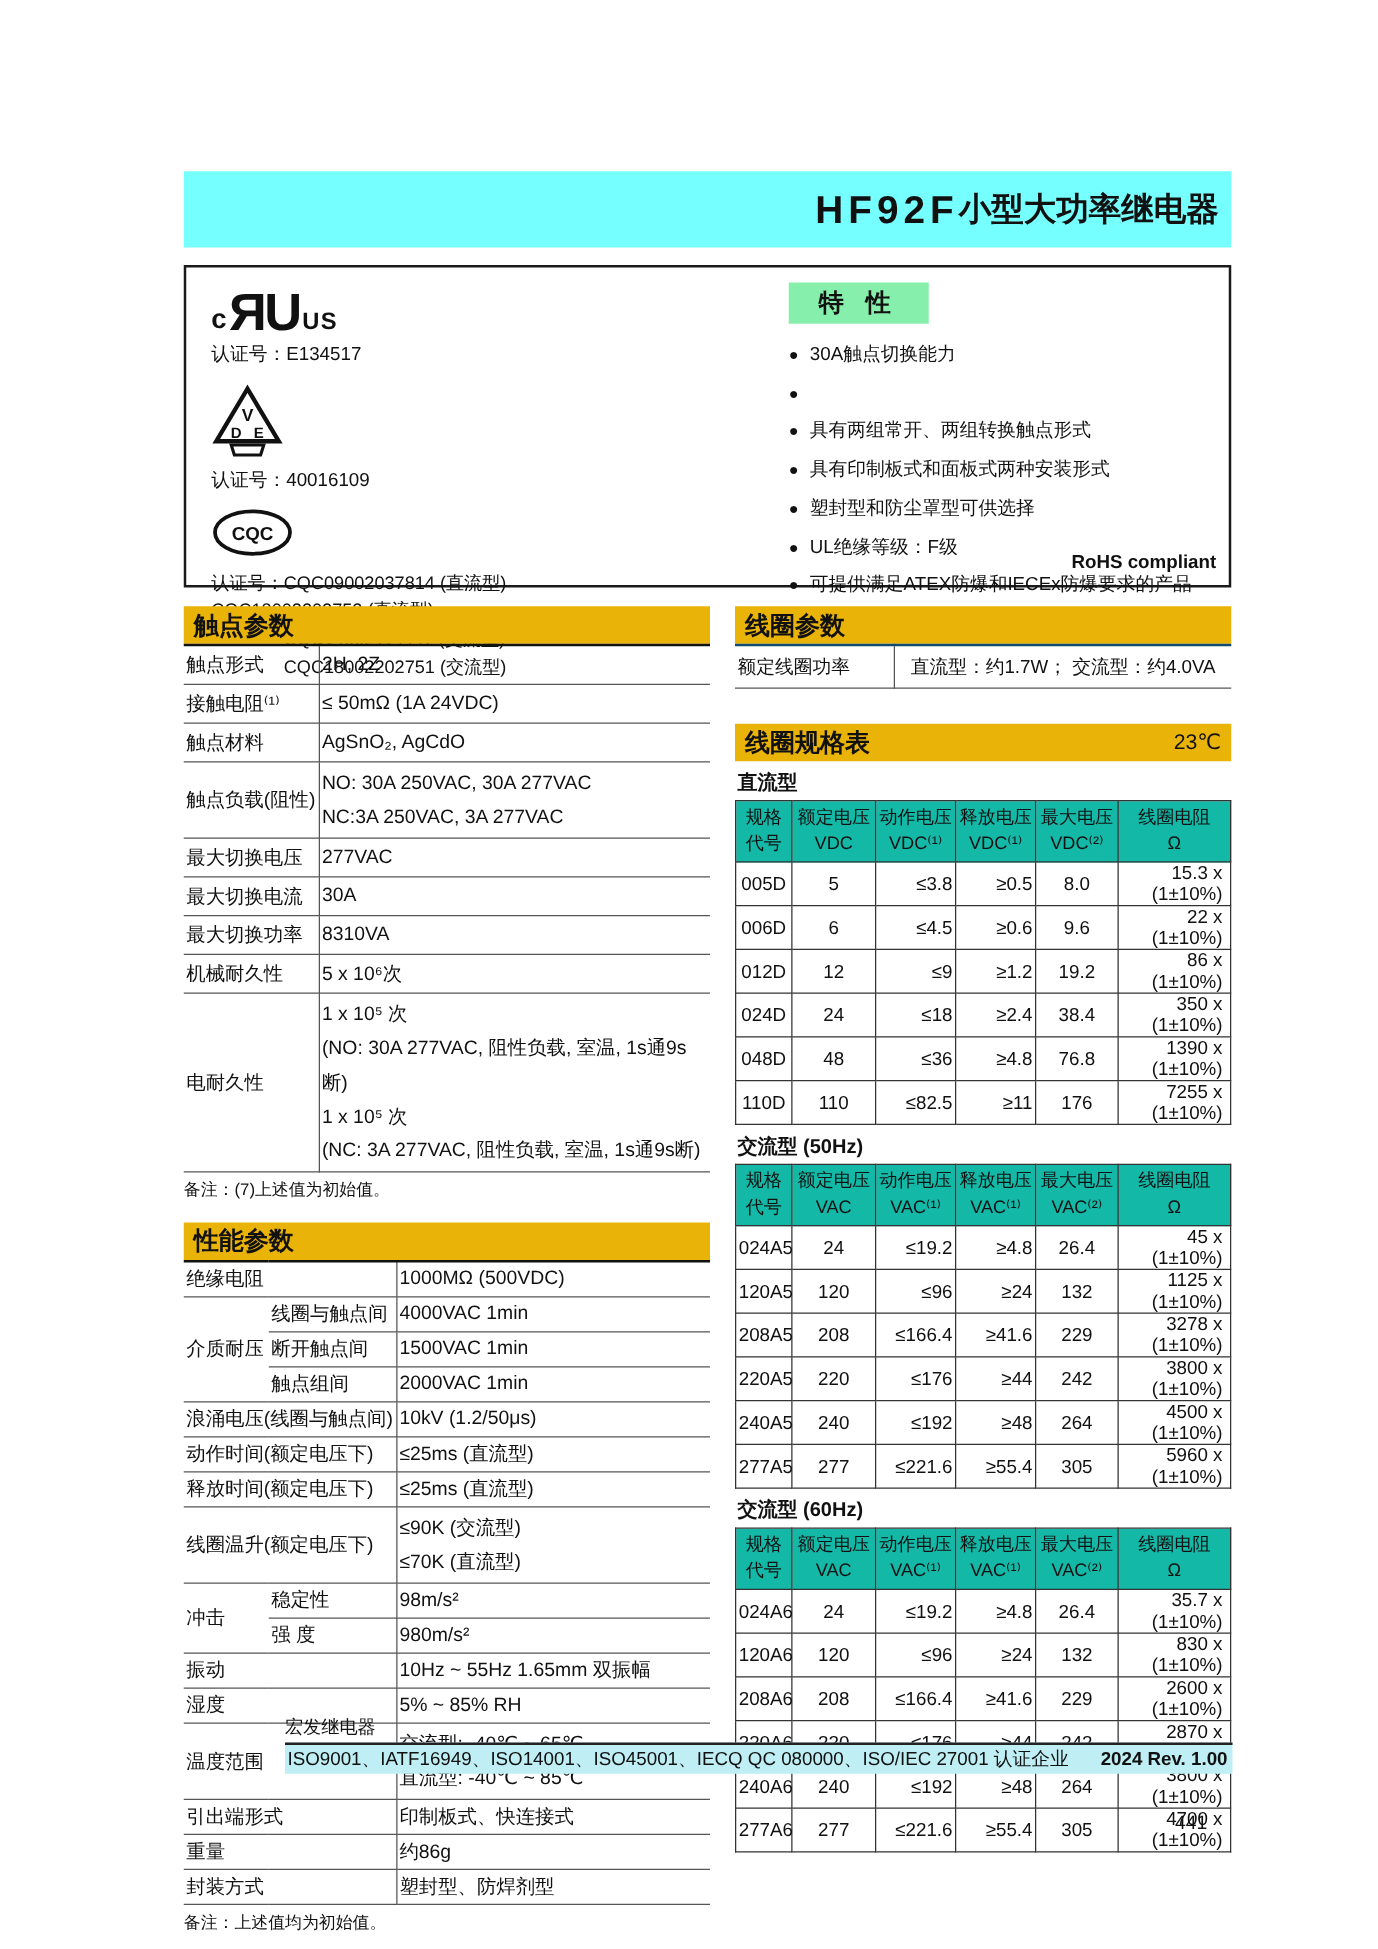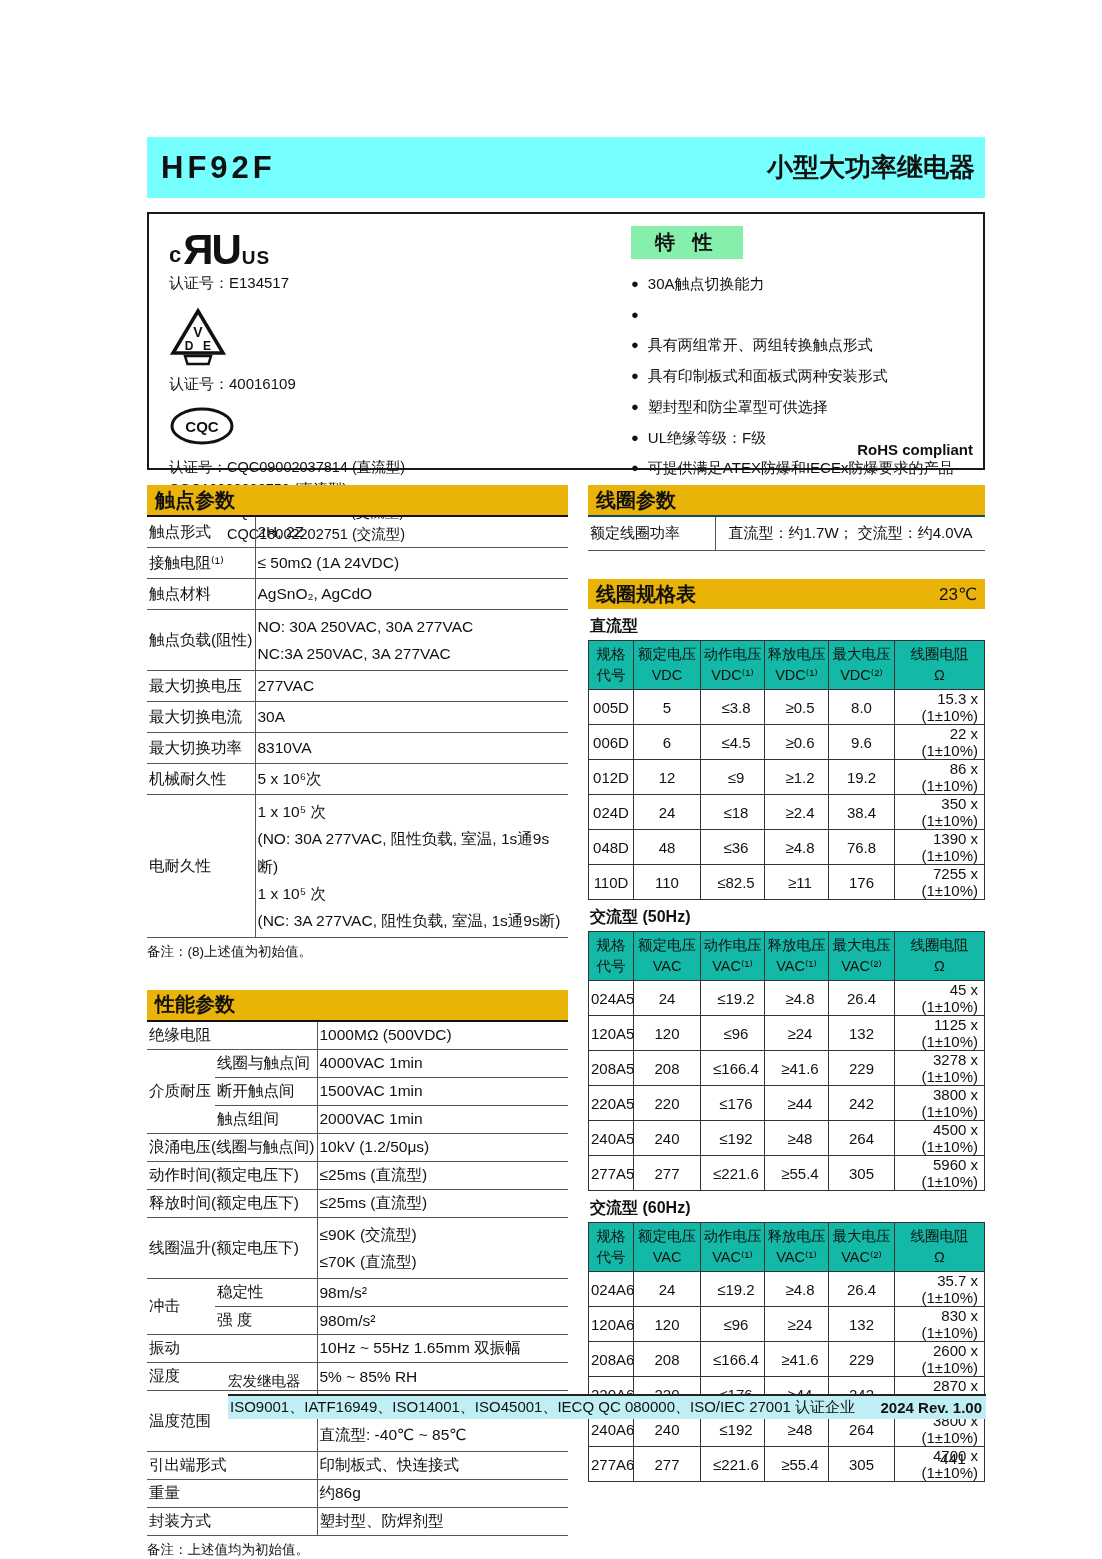--- a/index.html
+++ b/index.html
@@ -1,21 +1,21 @@
 <!DOCTYPE html>
 <html><head>
 <meta charset="utf-8">
 <style>
   html,body{margin:0;padding:0;background:#fff;}
   body{font-family:"Liberation Sans","DejaVu Sans",sans-serif;color:#111;}
   .page{position:relative;width:1102px;height:1559px;background:#fff;overflow:hidden;}
 
   
   .titlebar{position:absolute;left:147px;top:137px;width:838px;height:61px;
-    background:#76FFFF;display:flex;align-items:center;justify-content:space-between;box-sizing:border-box;padding:0 10px 0 14px;}
+    background:#76FFFF;display:flex;align-items:center;justify-content:flex-end;box-sizing:border-box;padding:0 10px 0 14px;}
   .model{font-size:31px;font-weight:bold;letter-spacing:4px;}
   .subtitle{font-size:26px;font-weight:bold;}
 
   
   .certbox{position:absolute;left:147px;top:212px;width:838px;height:258px;
     border:2px solid #1a1a1a;box-sizing:border-box;}
   .cert-left{position:absolute;left:20px;top:10px;width:430px;}
   .ul-mark{display:flex;align-items:flex-end;height:44px;}
   .ul-c{font-size:22px;font-weight:bold;line-height:1;margin-bottom:2px;}
   .ul-ru{font-size:42px;font-weight:900;line-height:.85;letter-spacing:-2px;margin:0 2px;}
@@ -44,36 +44,36 @@
   .rightcol{position:absolute;left:588px;top:485px;width:397px;}
 
   table.param{width:100%;border-collapse:collapse;border-top:2px solid #111;font-size:15.5px;}
   table.param td{border-bottom:1px solid #555;padding:3px 2px;vertical-align:middle;}
   table.param td.lbl{border-right:1px solid #555;}
   table.param td.val{text-align:left;padding-right:4px;}
   table.param td.val div{line-height:1.75;}
   .note{font-size:13.5px;margin-top:5px;}
 
   .contact td{height:24px;}
-  .perf-sec{margin-top:29px;}
+  .perf-sec{margin-top:17px;}
 
   
   .coilrow td{height:25px;}
   table.coilparam{width:100%;border-collapse:collapse;border-top:2px solid #0c4a6e;font-size:15px;}
   table.coilparam td{border-bottom:1px solid #555;padding:4px 2px;}
   table.coilparam td.lbl{width:123px;border-right:1px solid #555;}
   table.coilparam td.val{text-align:center;}
 
   .coilspec-bar{margin-top:28px;}
   .sub-type{font-size:16px;font-weight:bold;margin:7px 0 3px 2px;}
   table.ctable{width:100%;border-collapse:collapse;font-size:15px;table-layout:fixed;}
   table.ctable th,table.ctable td{border:1.5px solid #333;padding:0 2px;}
   table.ctable th{background:#14b8a6;font-weight:normal;font-size:14.5px;line-height:1.45;padding:3px 0;}
   table.ctable td{height:25px;text-align:center;}
-  table.ctable td.al{text-align:center;padding-left:9px;}
+  table.ctable td.al{text-align:right;padding-left:9px;}
   table.ctable td.ar{text-align:right;padding-right:6px;}
   col.c0{width:45px;}col.c1{width:67px;}col.c2{width:64px;}col.c3{width:64px;}col.c4{width:66px;}col.c5{width:auto;}
 
   
   .foot-company{position:absolute;left:228px;top:1372px;font-size:14.5px;}
   .foot-bar{position:absolute;left:228px;top:1394px;width:758px;height:25px;background:#BFEFF4;
     border-top:2px solid #222;display:flex;align-items:center;justify-content:space-between;
     font-size:15px;box-sizing:border-box;padding:0 4px 0 2px;}
   .foot-rev{font-weight:bold;}
   .pageno{position:absolute;left:940px;top:1450px;width:46px;font-size:15.5px;}
@@ -216,21 +216,21 @@
             <td class="lbl">电耐久性</td>
         <td class="val">
           <div>1 x 10⁵ 次</div>
           <div>(NO: 30A 277VAC, 阻性负载, 室温, 1s通9s断)</div>
           <div>1 x 10⁵ 次</div>
           <div>(NC: 3A 277VAC, 阻性负载, 室温, 1s通9s断)</div>
         </td>
           </tr>
     </tbody>
       </table>
-    <div class="note">备注：(8)上述值为初始值。</div>
+    <div class="note">备注：(7)上述值为初始值。</div>
 
     <div class="perf-sec">
       <div class="secbar">
         <span>性能参数</span>
       </div>
       <table class="param">
         <colgroup>
             <col style="width:68px">
             <col style="width:102px">
             <col>

